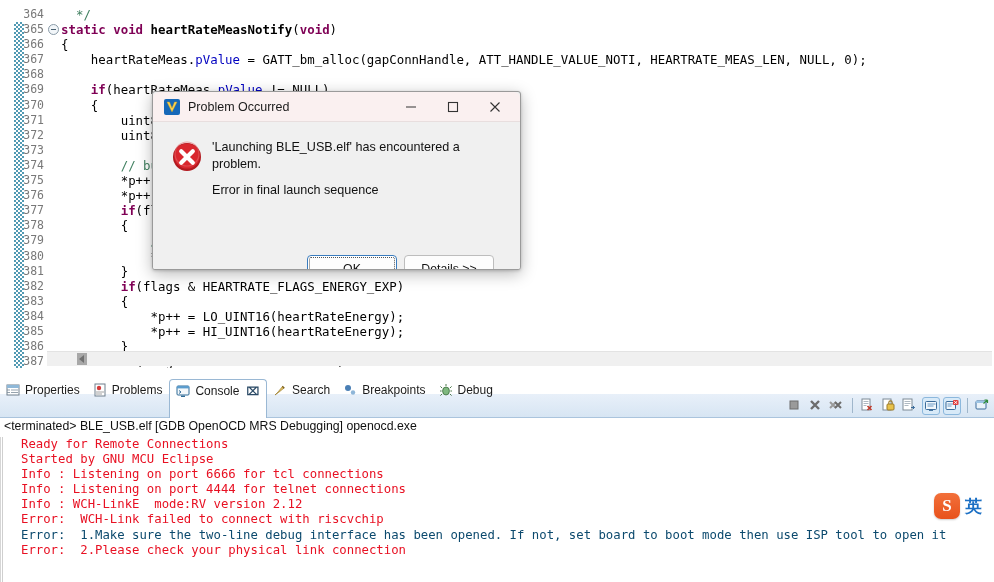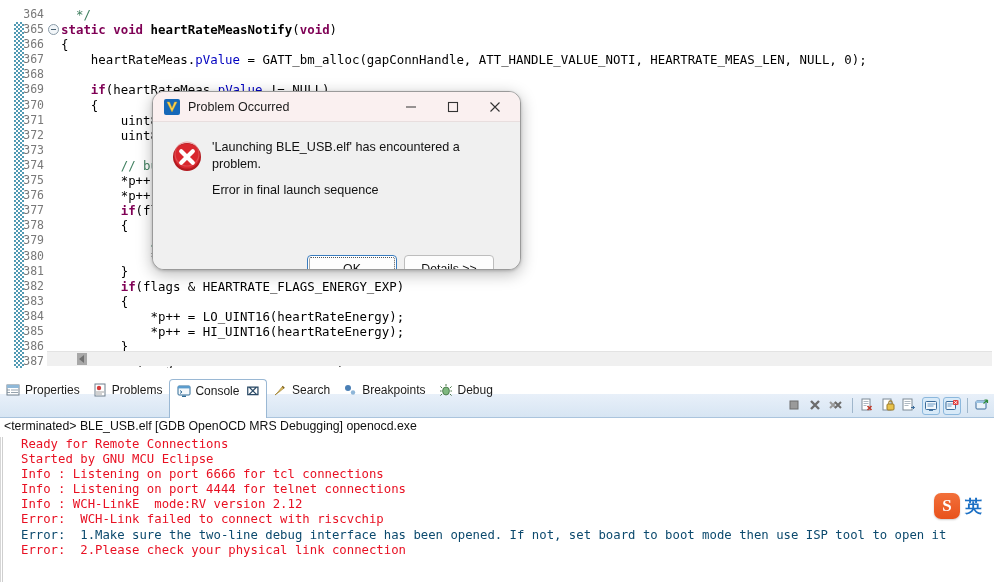--- a/index.html
+++ b/index.html
@@ -84,21 +84,21 @@
   }
   .ed-left-edge{
     position:absolute;left:0;top:0;width:5px;height:100%;background:#ffffff;
   }
 
   
   #dialog{
     position:absolute;left:152px;top:91px;width:367px;height:177px;
     background:#f0f0f0;
     border:1px solid #9a9a9a;
-    border-radius:12px;
+    border-radius:3px;
     box-shadow:0 4px 16px rgba(0,0,0,.28), 0 1px 3px rgba(0,0,0,.18);
     overflow:hidden;
   }
   #dlg-title{
     height:29px;background:#faf0f0;
     border-bottom:1px solid #e8dede;
     display:flex;align-items:center;
     border-radius:6px 6px 0 0;
   }
   #dlg-icon{
@@ -171,21 +171,20 @@
     height:22px;display:flex;align-items:center;gap:4px;
     padding:0 7px 16px 6px;font-size:12px;color:#1b1b1b;
     white-space:nowrap;
   }
   .tab.active{
     background:#ffffff;
     border:1px solid #9ab8d4;border-bottom:none;
     border-radius:4px 4px 0 0;
     position:relative;top:1px;height:22px;
     box-shadow:inset 0 2px 0 #ffffff;
-    text-align:right;
   }
   .tabico{width:15px;height:15px;flex:0 0 15px;position:relative;}
   .tabclose{
     font-size:11px;color:#2b4a66;margin-left:3px;font-weight:bold;
   }
   #tooldock{
     position:absolute;right:2px;top:1px;height:21px;
     display:flex;align-items:center;gap:3px;
   }
   .tbtn{

